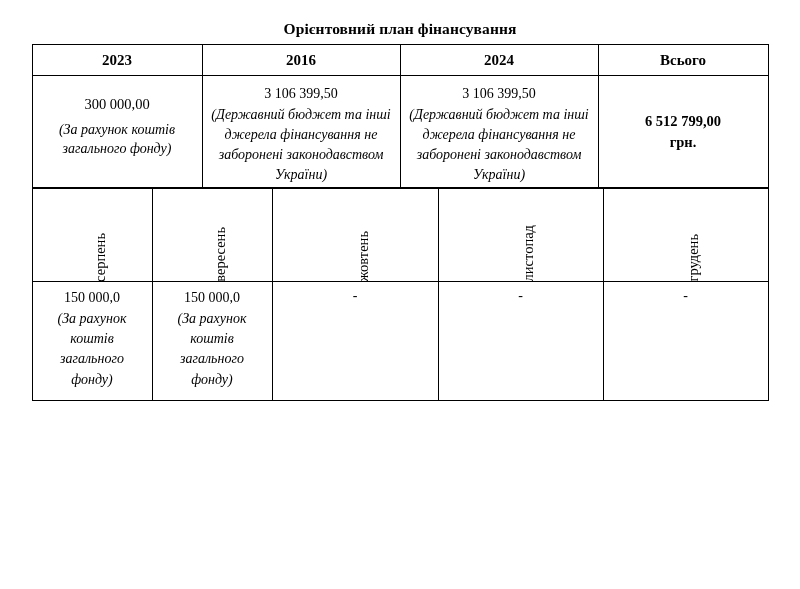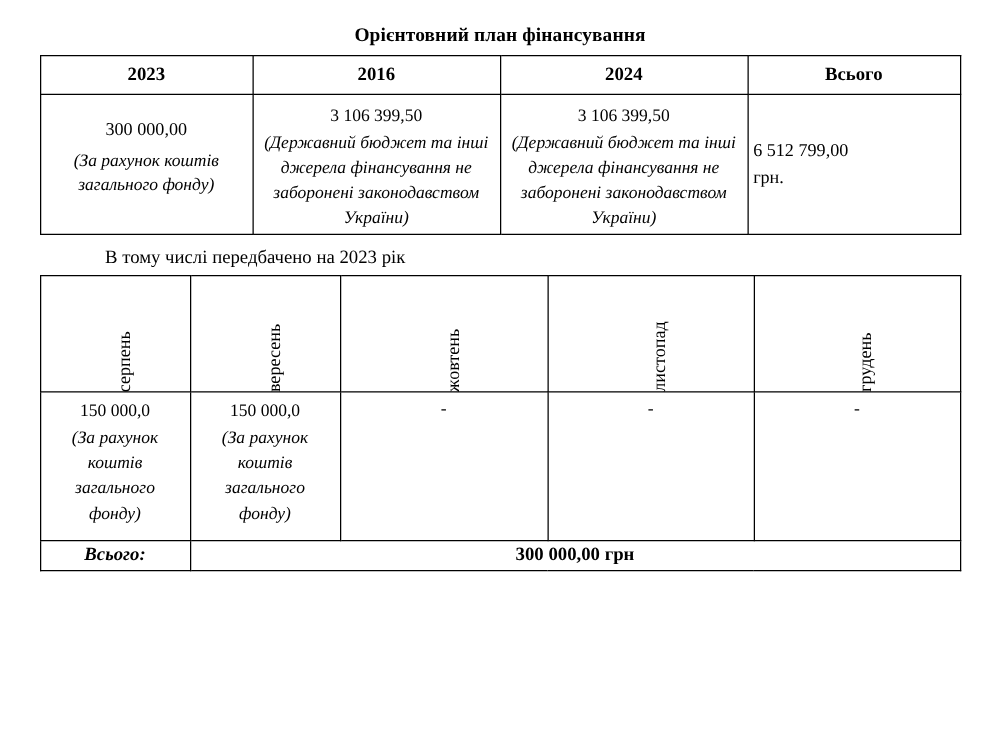--- a/index.html
+++ b/index.html
@@ -93,22 +93,22 @@
   .cell-year .amount {
     display: block;
     margin-bottom: 1px;
     font-family: Liberation Serif, serif;
   }
   .cell-year .note {
     display: block;
     font-style: italic;
   }
   .cell-total {
-    text-align: left;
-    font-weight: normal;
+    text-align: center;
+    font-weight: bold;
     font-size: 14.5px;
     line-height: 1.4;
   }
   .subtitle {
     font-size: 15px;
     margin: 10px 0 5px 58px;
   }
   .month-table {
     width: 736px;
     margin: 0 auto;
@@ -213,21 +213,20 @@
           <span class="note">(Державний бюджет та інші джерела фінансування не заборонені законодавством України)</span>
         </td>
         <td class="cell-total">
           <span>6 512 799,00</span><br>
           <span>грн.</span>
         </td>
       </tr>
     </tbody>
   </table>
 
-  <div class="subtitle">В тому числі передбачено на 2023 рік</div>
 
   <table class="month-table">
     <colgroup>
       <col style="width:120px">
       <col style="width:120px">
       <col style="width:166px">
       <col style="width:165px">
       <col style="width:165px">
     </colgroup>
     <tbody>
@@ -264,20 +263,16 @@
           <span class="note">(За рахунок коштів загального фонду)</span>
         </td>
         <td class="amount-cell">
           <span class="amount">150 000,0</span>
           <span class="note">(За рахунок коштів загального фонду)</span>
         </td>
         <td class="dash-cell">-</td>
         <td class="dash-cell">-</td>
         <td class="dash-cell">-</td>
       </tr>
-      <tr>
-        <td class="total-label">Всього:</td>
-        <td class="total-value" colspan="4">300 000,00 грн</td>
-      </tr>
     </tbody>
   </table>
 
 </div>
 
 </body></html>

